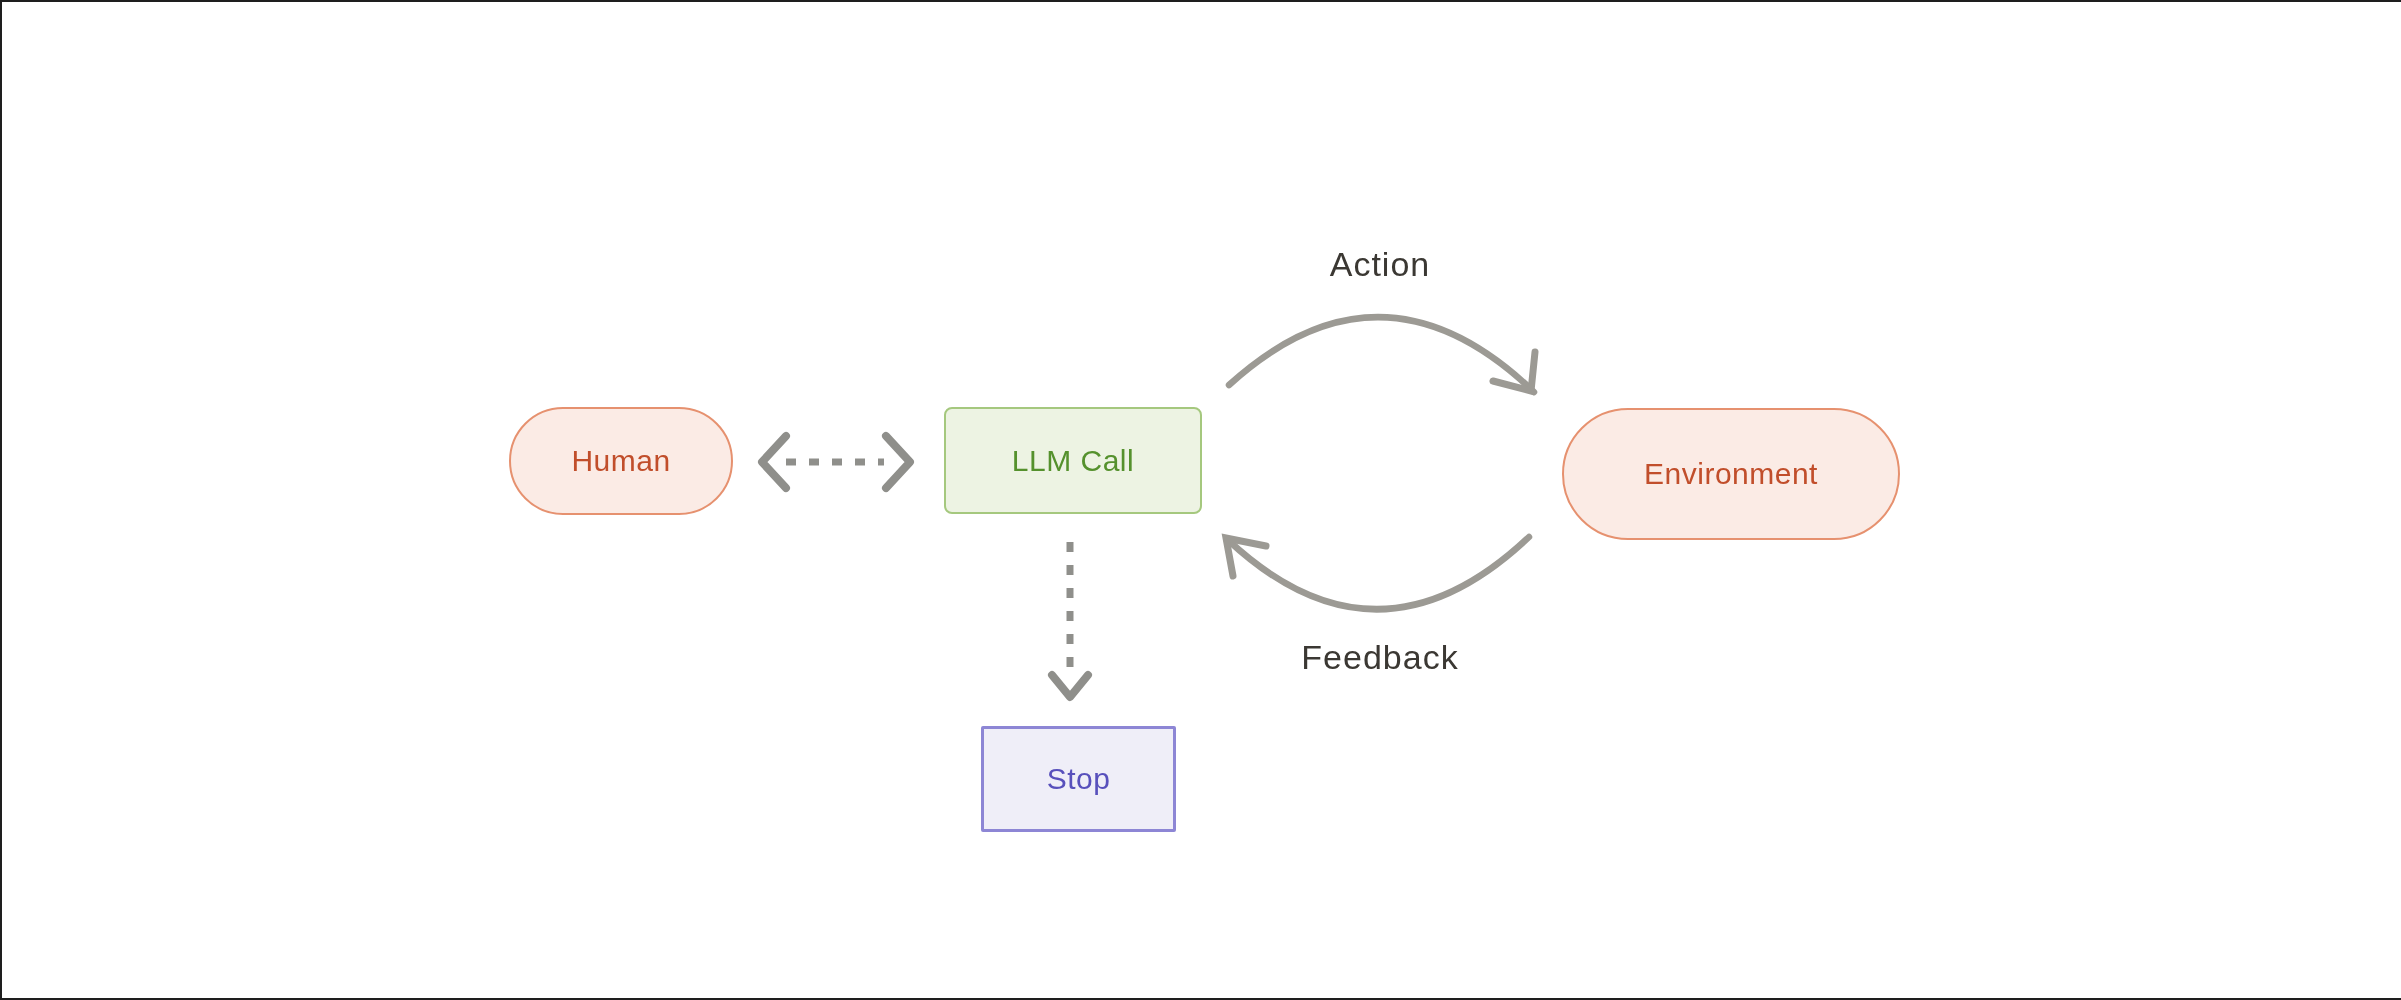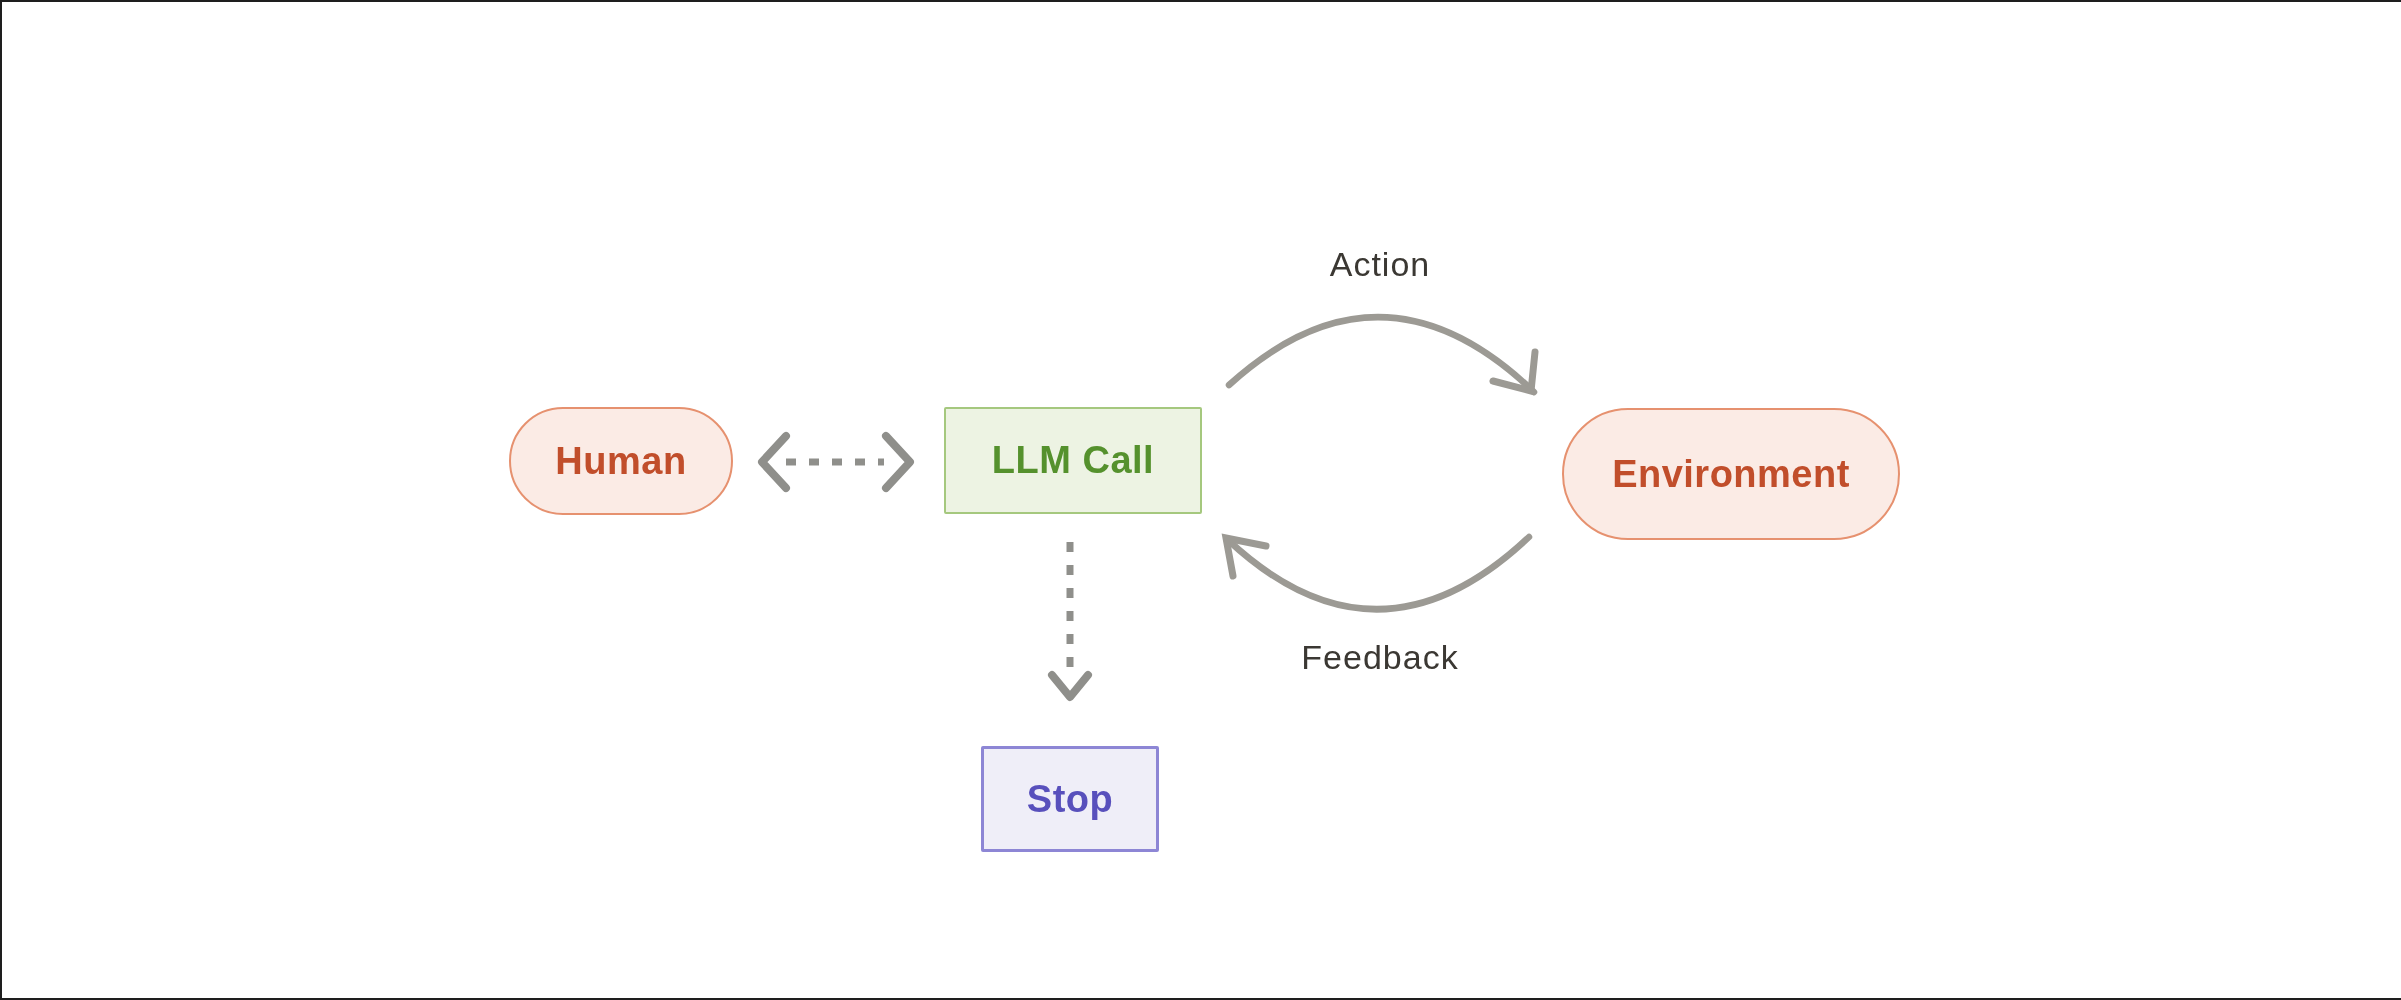--- a/index.html
+++ b/index.html
@@ -37,47 +37,47 @@
     position: absolute;
     left: 0; top: 0;
     width: 2401px;
     height: 1000px;
   }
   .node {
     position: absolute;
     display: flex;
     align-items: center;
     justify-content: center;
-    font-weight: bold;
-    font-size: 38px;
+    font-weight: normal;
+    font-size: 30px;
     letter-spacing: 0.5px;
   }
   .node.pill {
     background: var(--pill-bg);
     border: 2px solid var(--pill-border);
     border-radius: 999px;
     color: var(--pill-text);
   }
   .node.rect-llm {
     background: var(--llm-bg);
     border: 2px solid var(--llm-border);
-    border-radius: 2px;
+    border-radius: 8px;
     color: var(--llm-text);
     align-items: center;
   }
   .node.rect-stop {
     background: var(--stop-bg);
     border: 3px solid var(--stop-border);
     border-radius: 2px;
     color: var(--stop-text);
   }
   .node-human       { left: 507px;  top: 405px; width: 224px; height: 108px; }
   .node-llm         { left: 942px;  top: 405px; width: 258px; height: 107px; }
   .node-environment { left: 1560px; top: 406px; width: 338px; height: 132px; }
-  .node-stop        { left: 979px;  top: 744px; width: 178px; height: 106px; text-align: right; }
+  .node-stop        { left: 979px;  top: 724px; width: 195px; height: 106px; text-align: right; }
   .edge-label {
     position: absolute;
     transform: translate(-50%, -50%);
     color: var(--label-text);
     font-size: 34px;
     font-weight: 400;
     letter-spacing: 1px;
     white-space: nowrap;
   }
   .label-action   { left: 1378px; top: 262px; }

